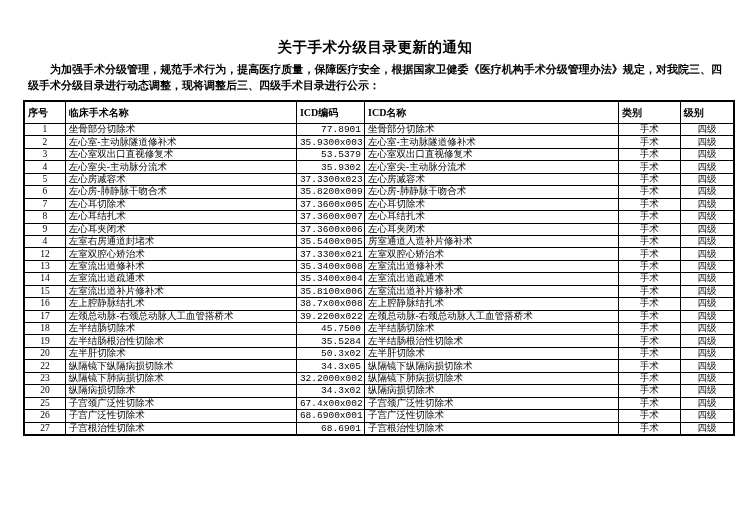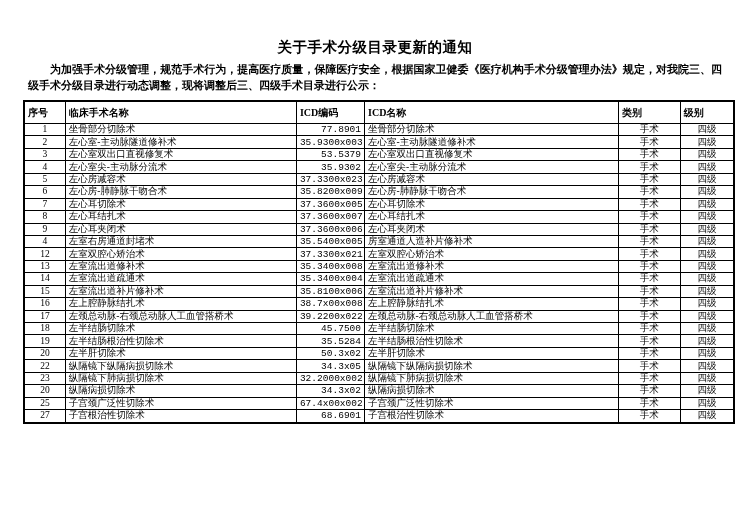--- a/index.html
+++ b/index.html
@@ -277,20 +277,28 @@
         </tr>
         <tr>
           <td class="c-no">25</td>
           <td class="c-name">子宫颈广泛性切除术</td>
           <td class="c-code">67.4x00x002</td>
           <td class="c-icd">子宫颈广泛性切除术</td>
           <td class="c-cat">手术</td>
           <td class="c-level">四级</td>
         </tr>
         <tr>
+          <td class="c-no">26</td>
+          <td class="c-name">子宫广泛性切除术</td>
+          <td class="c-code">68.6900x001</td>
+          <td class="c-icd">子宫广泛性切除术</td>
+          <td class="c-cat">手术</td>
+          <td class="c-level">四级</td>
+        </tr>
+        <tr>
           <td class="c-no">27</td>
           <td class="c-name">子宫根治性切除术</td>
           <td class="c-code">68.6901</td>
           <td class="c-icd">子宫根治性切除术</td>
           <td class="c-cat">手术</td>
           <td class="c-level">四级</td>
         </tr>
       </tbody>
   </table>
 </div>

